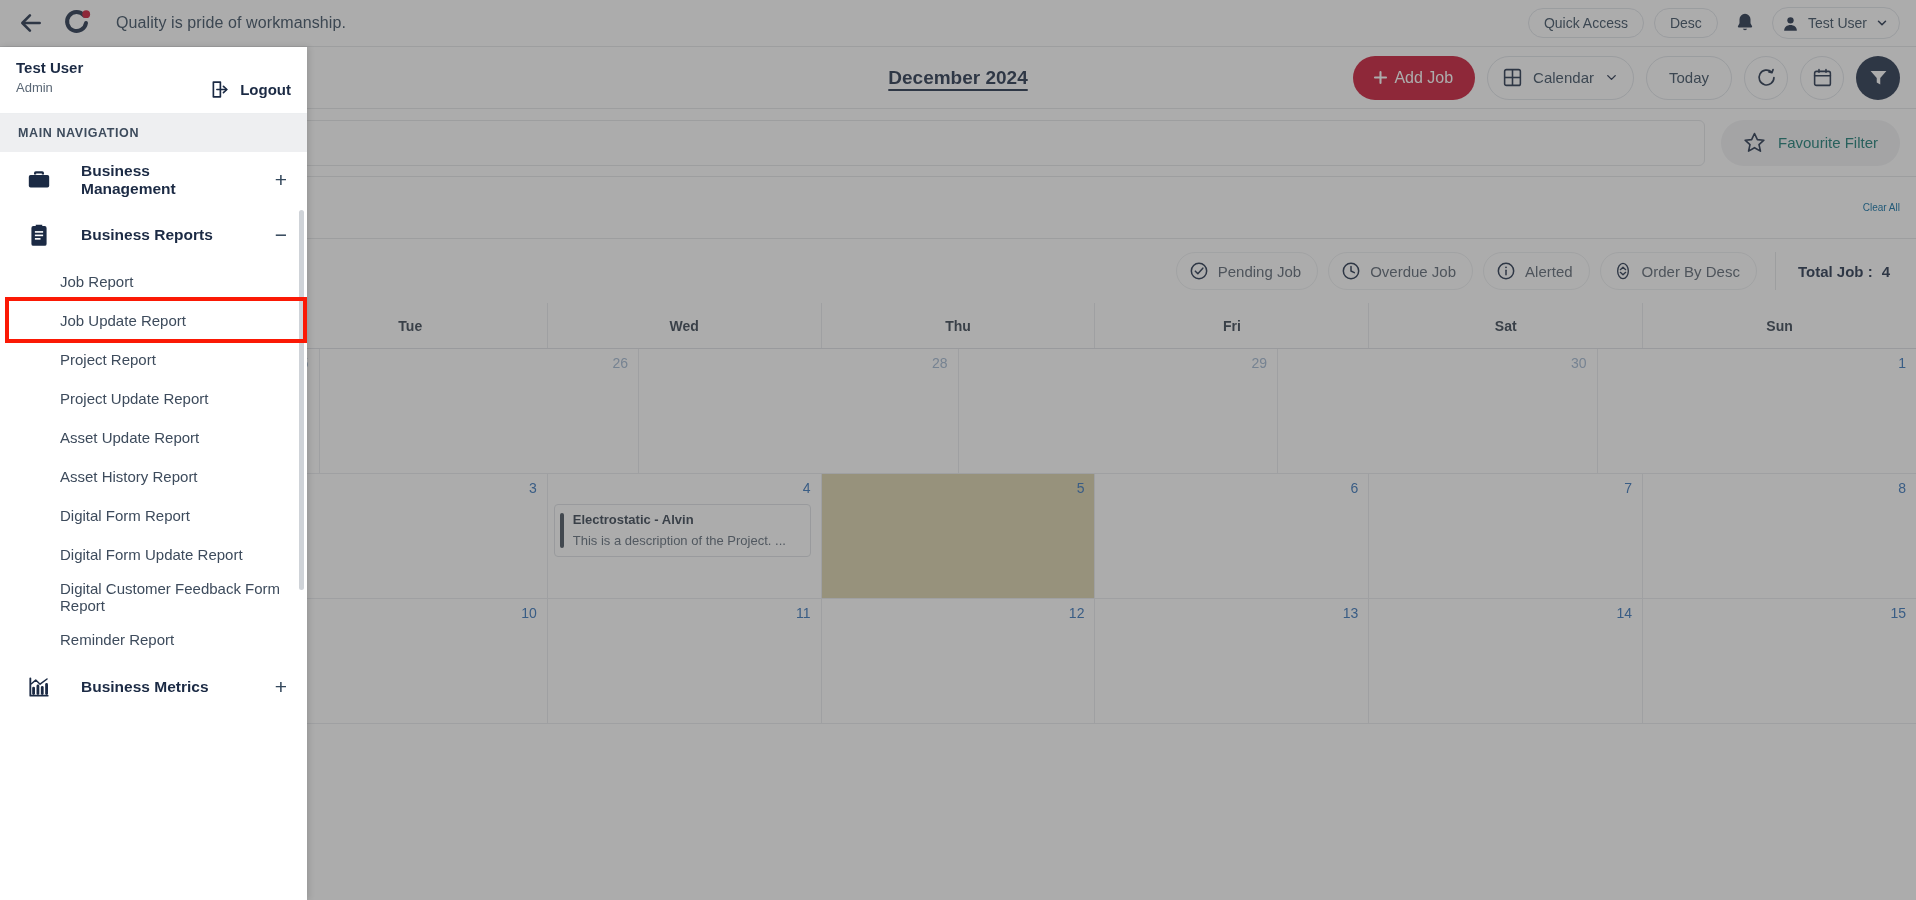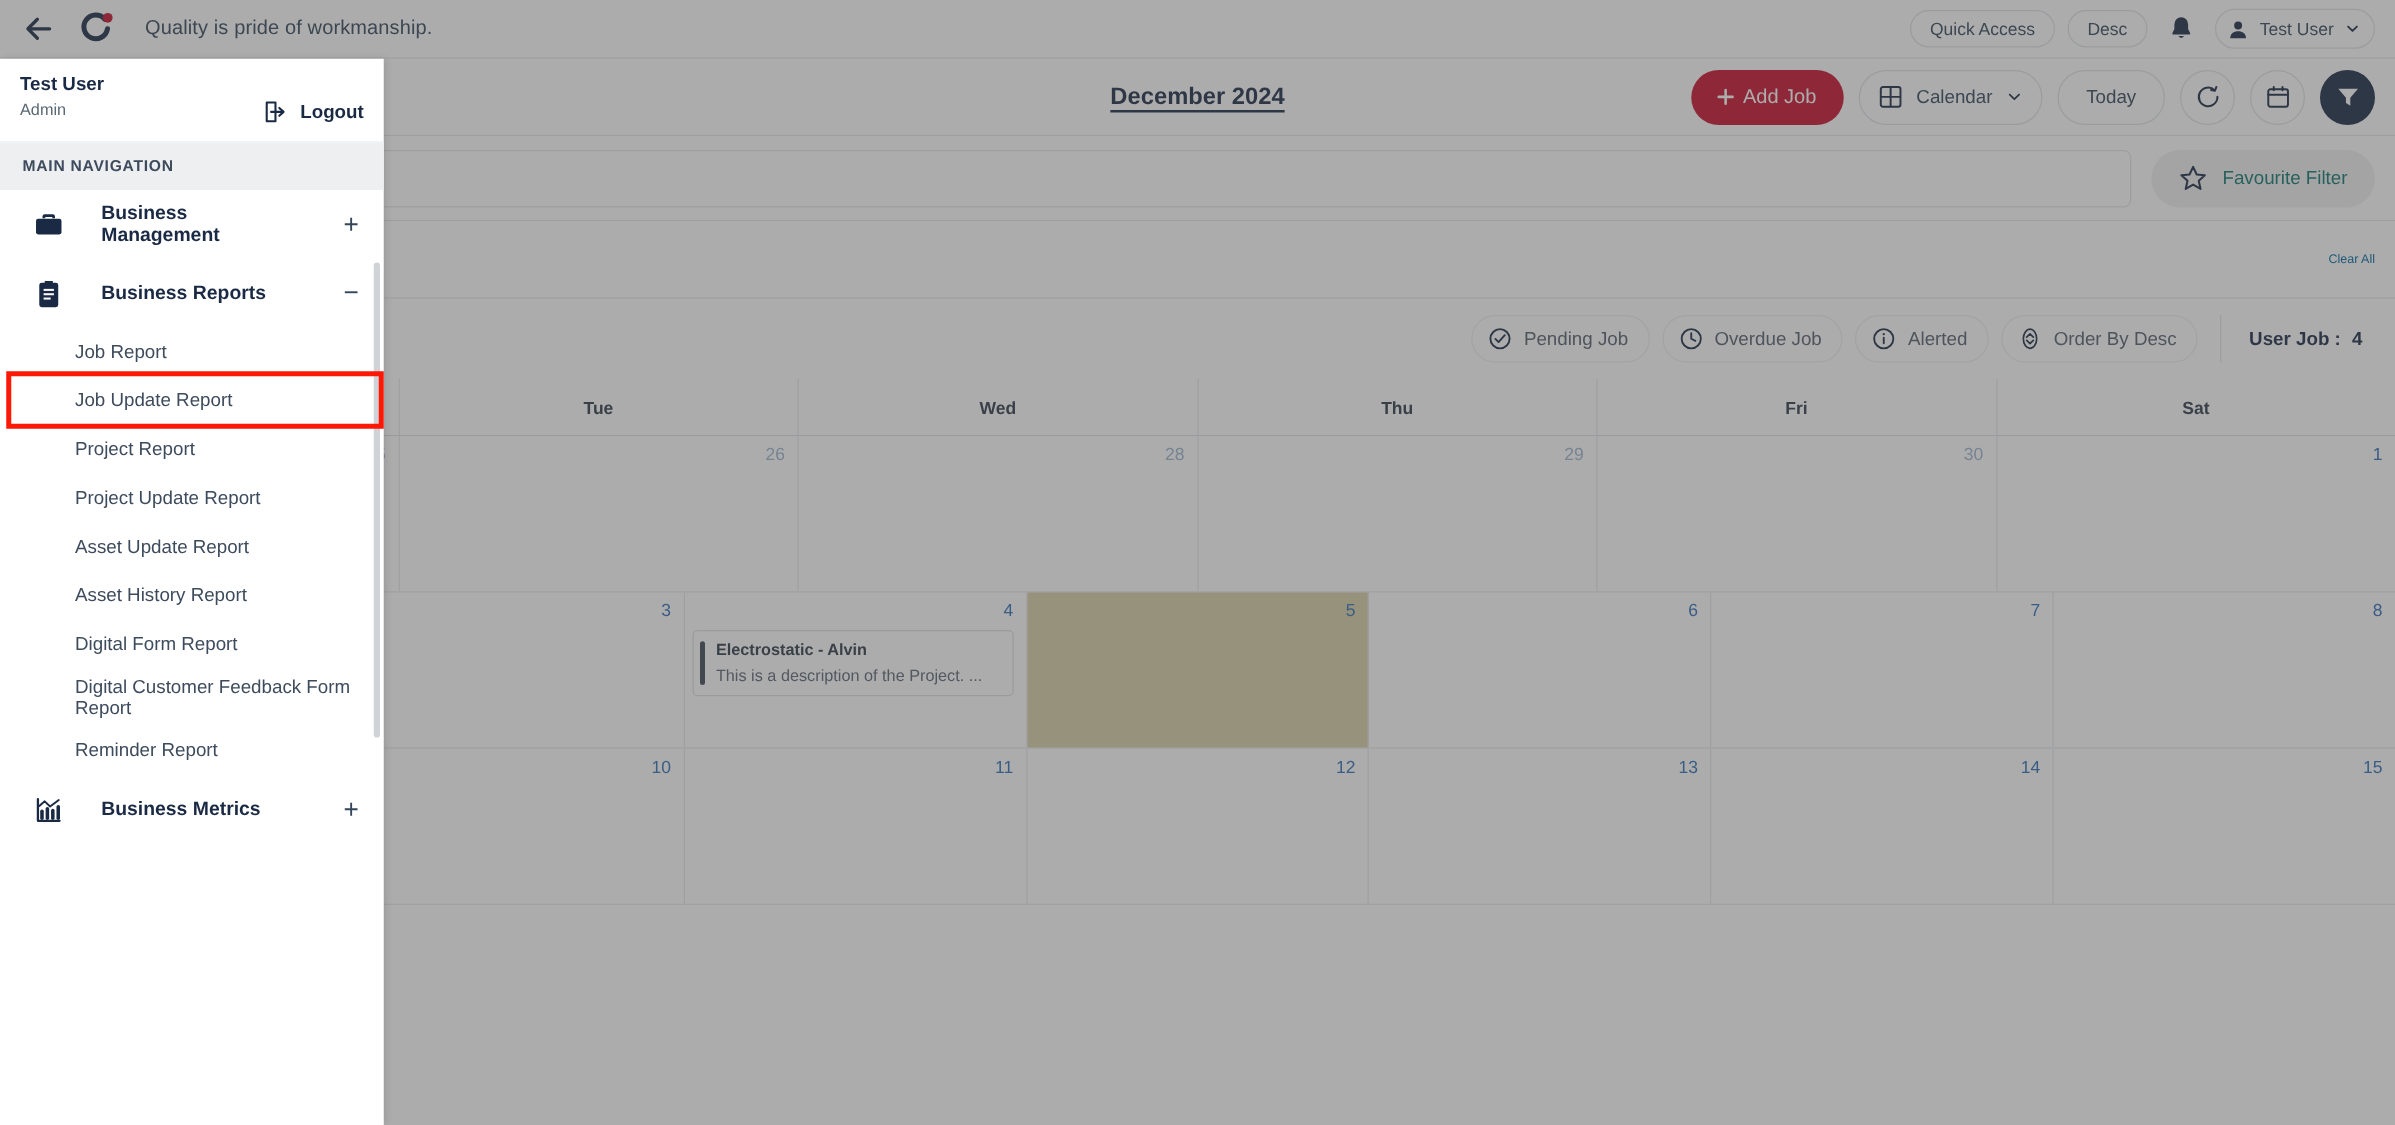--- a/index.html
+++ b/index.html
@@ -338,32 +338,33 @@
       </div>
       <div class="legend-item">
         <svg width="20" height="20" viewBox="0 0 24 24" fill="none" stroke="#1b2a44" stroke-width="1.6" stroke-linecap="round" stroke-linejoin="round">
           <ellipse cx="12" cy="12" rx="6.4" ry="9.2"></ellipse>
           <polyline points="8.8 10.4 12 7.4 15.2 10.4"></polyline>
           <polyline points="8.8 13.6 12 16.6 15.2 13.6"></polyline>
         </svg>
         <span>Order By Desc</span>
       </div>
       <div class="total-job">
-        <span>User Job :</span>
+        <span>Total Job :</span>
         <span class="tj-num">4</span>
       </div>
     </div>
 
     <div class="cal-head">
       <div class="dow">Mon</div>
       <div class="dow">Tue</div>
       <div class="dow">Wed</div>
       <div class="dow">Thu</div>
       <div class="dow">Fri</div>
       <div class="dow">Sat</div>
+      <div class="dow">Sun</div>
     </div>
 
     <div class="cal-body">
 
       <div class="cal-week">
         <div class="cal-cell">
             <div class="daynum muted">25</div>
           </div>
         <div class="cal-cell">
             <div class="daynum muted">26</div>
@@ -481,20 +482,21 @@
         <span class="ng-toggle">−</span>
       </div>
 
       <div class="nav-sub">Job Report</div>
       <div class="nav-sub">Job Update Report</div>
       <div class="nav-sub">Project Report</div>
       <div class="nav-sub">Project Update Report</div>
       <div class="nav-sub">Asset Update Report</div>
       <div class="nav-sub">Asset History Report</div>
       <div class="nav-sub">Digital Form Report</div>
+      <div class="nav-sub">Digital Form Update Report</div>
       <div class="nav-sub">Digital Customer Feedback Form Report</div>
       <div class="nav-sub">Reminder Report</div>
 
       <div class="nav-group">
         <svg width="26" height="26" viewBox="0 0 24 24" fill="none" stroke="#1b2a44" stroke-width="1.7" stroke-linecap="round" stroke-linejoin="round">
           <polyline points="4 4 4 20 20 20"></polyline>
           <polyline points="5 9 9 5.6 13 9.4 19.4 4.6" stroke-width="1.4"></polyline>
           <line x1="7" y1="18" x2="7" y2="13" stroke-width="2.6"></line>
           <line x1="11" y1="18" x2="11" y2="11" stroke-width="2.6"></line>
           <line x1="15" y1="18" x2="15" y2="12.4" stroke-width="2.6"></line>

